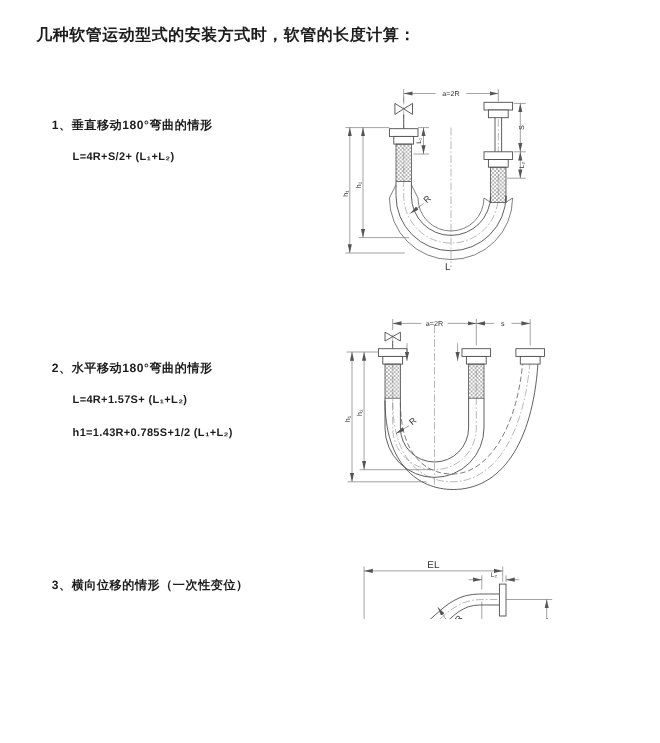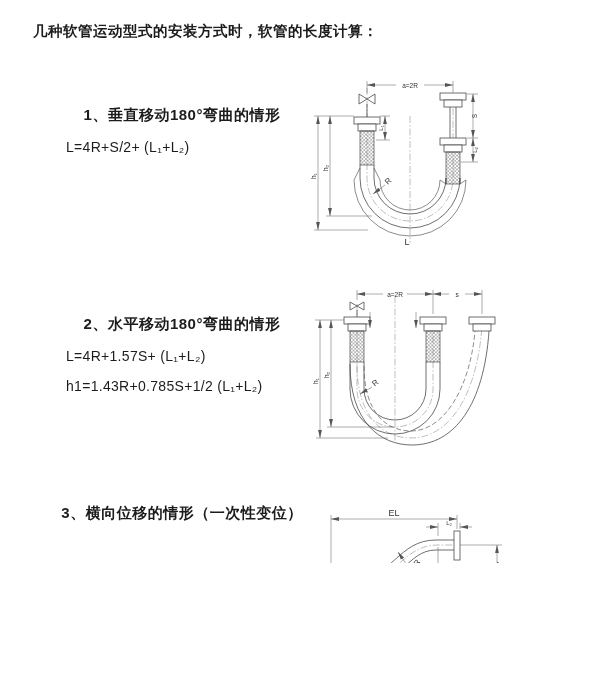--- a/index.html
+++ b/index.html
@@ -5,22 +5,22 @@
   html,body{margin:0;padding:0;background:#fff;}
   .page{
     position:relative;width:600px;height:563px;background:#ffffff;overflow:hidden;
     font-family:"Liberation Sans","DejaVu Sans",sans-serif;color:#1c1c1c;
   }
   .doc-title{
     position:absolute;left:33px;top:22px;font-size:14.5px;font-weight:600;
     letter-spacing:0.5px;white-space:nowrap;
   }
   .sec{position:absolute;left:47px;width:270px;}
-  .sec-heading{font-size:15px;font-weight:600;letter-spacing:0.5px;margin:0 0 14px 0;white-space:nowrap;text-align:center;}
-  .formula{font-size:14px;font-weight:400;letter-spacing:0.3px;margin:0 14px 0 19px;padding:0;
+  .sec-heading{font-size:11px;font-weight:600;letter-spacing:0.5px;margin:0 0 14px 0;white-space:nowrap;}
+  .formula{font-size:10px;font-weight:700;letter-spacing:0.3px;margin:0 14px 0 19px;padding:0;
     line-height:16px;white-space:nowrap;}
   .formula + .formula{margin-top:14px;}
   .diagram{position:absolute;}
   svg text{fill:#333;font-family:"Liberation Sans","DejaVu Sans",sans-serif;}
   .obj{stroke:#4a4a4a;stroke-width:0.8;fill:none;}
   .thin{stroke:#5a5a5a;stroke-width:0.7;fill:none;}
   .dim{stroke:#666;stroke-width:0.55;fill:none;}
   .cl{stroke:#8a8a8a;stroke-width:0.55;fill:none;stroke-dasharray:7 2 1.5 2;}
   .dash{stroke:#5a5a5a;stroke-width:0.7;fill:none;stroke-dasharray:5 2.5;}
   .flg{fill:#ffffff;stroke:#4a4a4a;stroke-width:0.8;}
@@ -30,27 +30,27 @@
 
 <div class="page">
 
   <div class="doc-title">几种软管运动型式的安装方式时，软管的长度计算：</div>
 
   <div class="sec" style="top:106px;">
     <div class="sec-heading">1、垂直移动180°弯曲的情形</div>
     <div class="formula">L=4R+S/2+ (L₁+L₂)</div>
   </div>
 
-  <div class="sec" style="top:315px;">
+  <div class="sec" style="top:327px;">
     <div class="sec-heading">2、水平移动180°弯曲的情形</div>
     <div class="formula">L=4R+1.57S+ (L₁+L₂)</div>
     <div class="formula">h1=1.43R+0.785S+1/2 (L₁+L₂)</div>
   </div>
 
-  <div class="sec" style="top:504px;">
+  <div class="sec" style="top:524px;">
     <div class="sec-heading">3、横向位移的情形（一次性变位）</div>
   </div>
 
   <svg class="diagram" style="left:310px;top:68px;" width="280" height="198" viewBox="0 0 280 198">
     <defs>
       <marker id="d1m" markerWidth="9" markerHeight="6" refX="8" refY="2.2" orient="auto-start-reverse" markerUnits="userSpaceOnUse">
         <path d="M0,0.3 L8,2.2 L0,4.1 Z" fill="#555"></path>
       </marker>
       <pattern id="d1h" width="3.5" height="3.5" patternUnits="userSpaceOnUse">
         <path d="M0,3.5 L3.5,0 M0,0 L3.5,3.5" stroke="#7a7a7a" stroke-width="0.5"></path>

